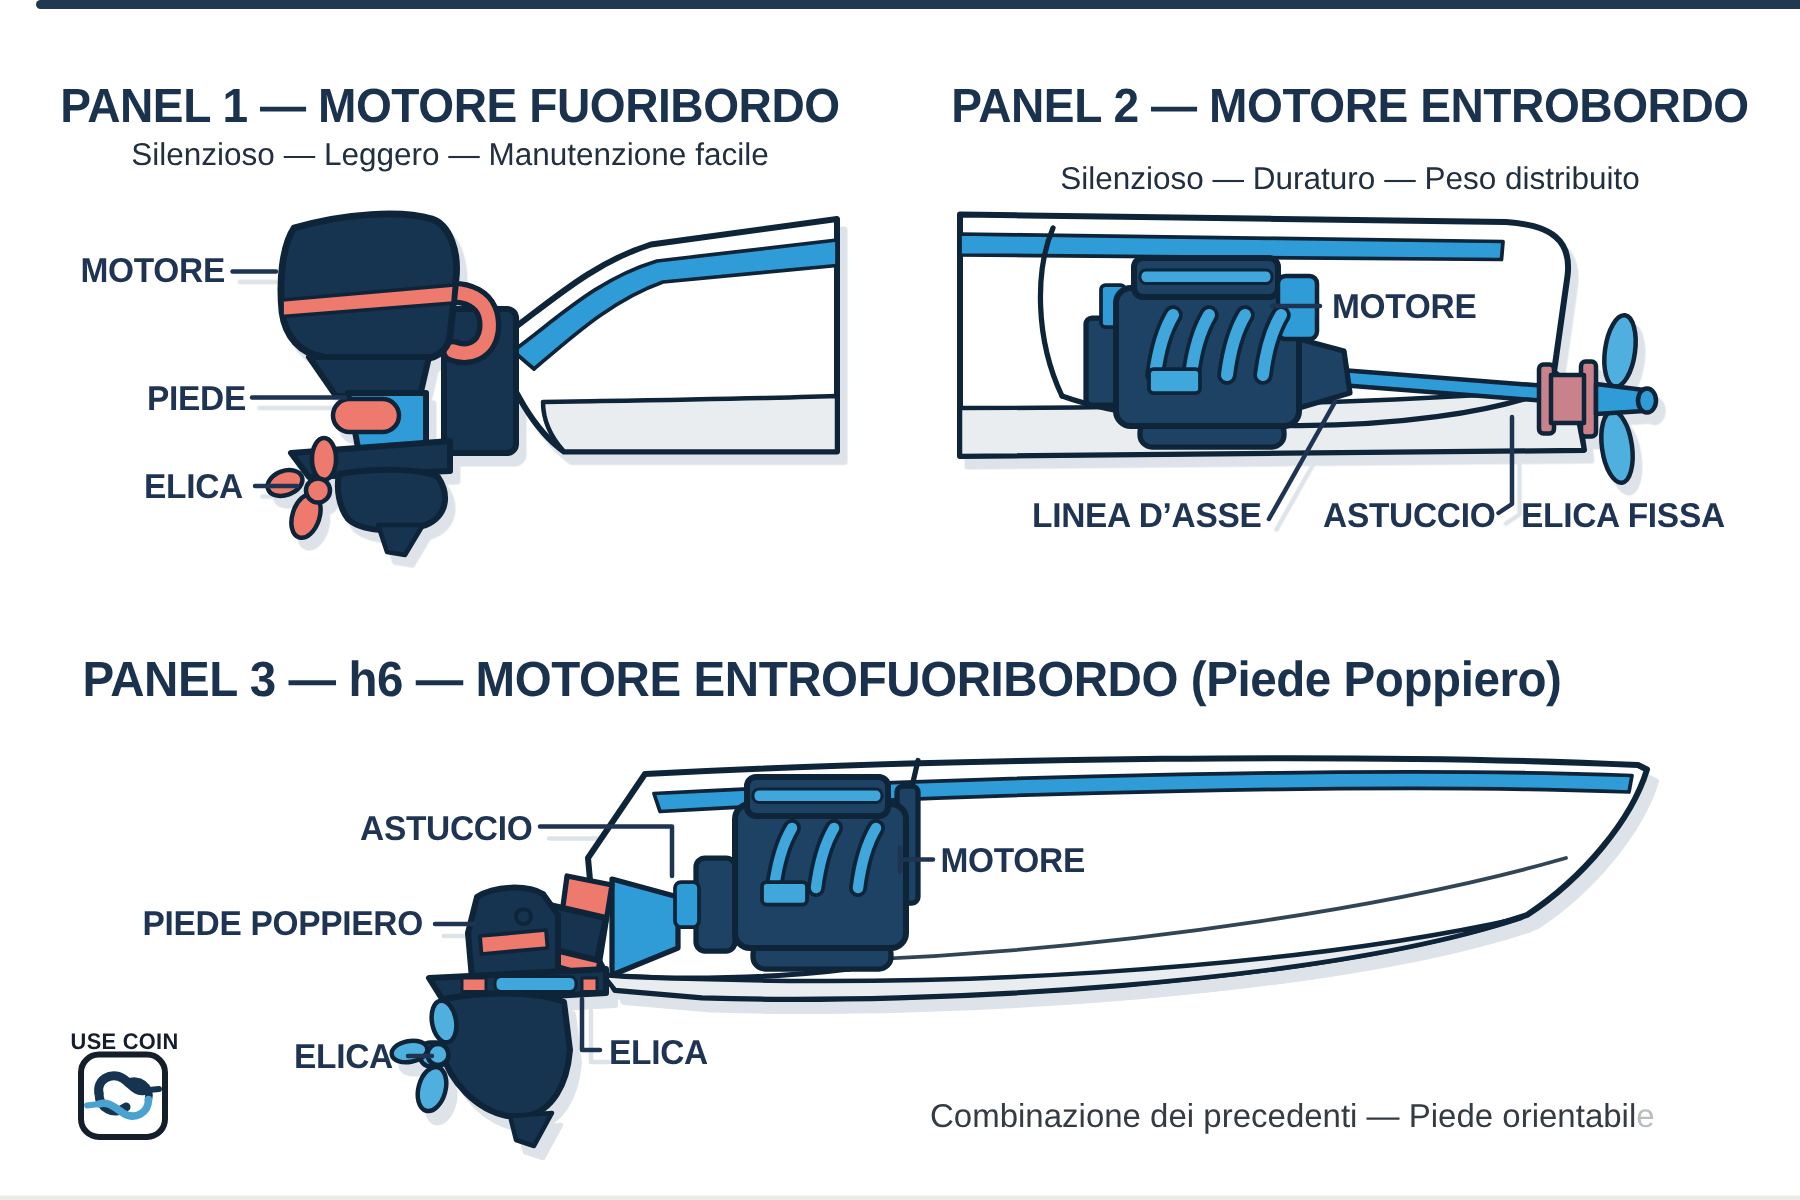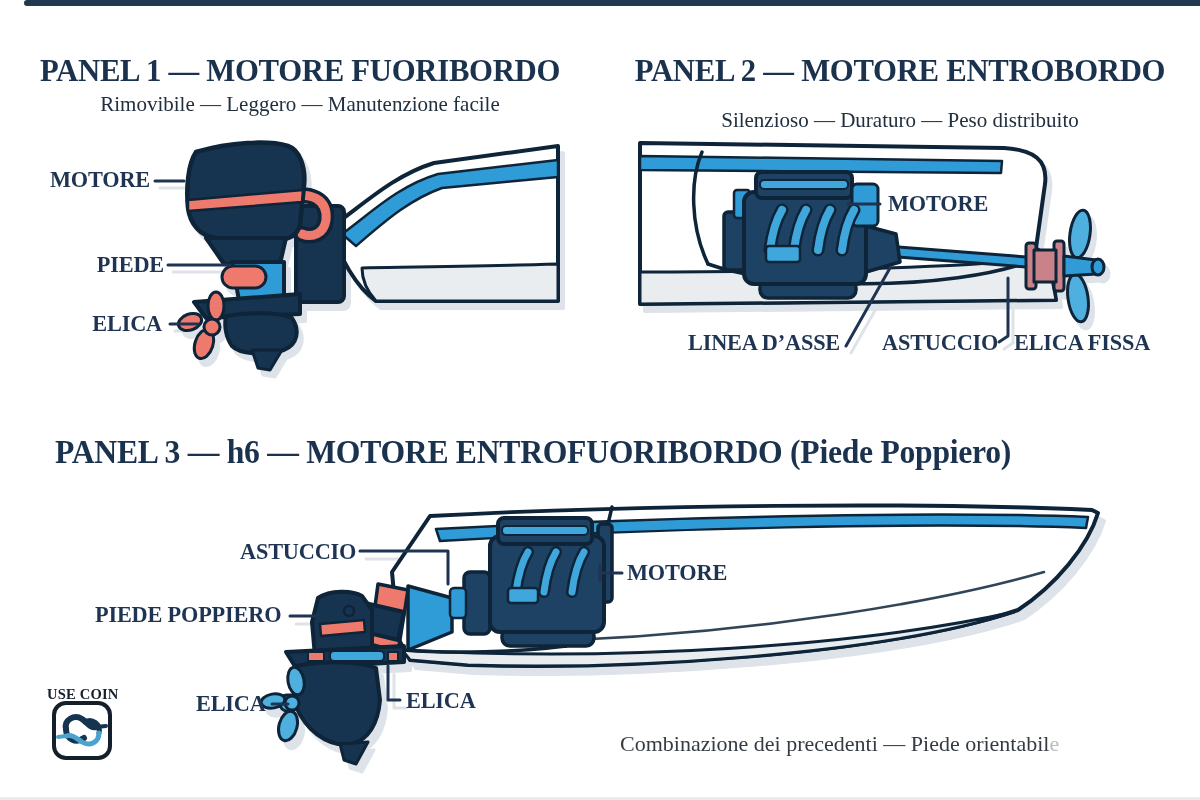--- a/index.html
+++ b/index.html
@@ -1,18 +1,18 @@
 <!DOCTYPE html>
 <html><head>
 <meta charset="utf-8">
 <style>
   html,body{margin:0;padding:0;background:#ffffff;}
   #stage{
     position:relative;width:1200px;height:800px;overflow:hidden;
-    background:#ffffff;font-family:Liberation Serif, serif;
+    background:#ffffff;font-family:Liberation Sans, sans-serif;
   }
   .top-strip{position:absolute;left:24px;top:0;width:1176px;height:6px;
     background:#22384e;border-radius:3px 0 0 3px;}
   .bottom-strip{position:absolute;left:0;top:797px;width:1200px;height:3px;background:#edebe7;}
   svg#art{position:absolute;left:0;top:0;}
   .txt{position:absolute;white-space:nowrap;color:#1e3452;}
   .panel-title{width:600px;text-align:center;font-size:32px;font-weight:700;
     color:#1b324e;transform:scaleX(.96);letter-spacing:-.3px;}
   .panel-sub{width:600px;text-align:center;font-size:21px;font-weight:400;color:#212f3f;}
   .p3-title{font-size:33px;font-weight:700;color:#1b324e;transform:scaleX(.96);
@@ -190,21 +190,21 @@
         <path d="M66,729 C66,739 76,744 84,738" stroke="#16334f" stroke-width="6"></path>
         <path d="M99,733 C101,724 92,718 85,722" stroke="#16334f" stroke-width="5"></path>
         <path d="M99,733 C99,742 90,747 82,742 C76,738 72,734 66,736" stroke="#4aa3cf" stroke-width="5"></path>
         <line x1="96" y1="727" x2="106" y2="726" stroke="#16334f" stroke-width="4"></line>
         <line x1="58" y1="737" x2="66" y2="736" stroke="#4aa3cf" stroke-width="4"></line>
       </g>
     </g>
   </svg>
 
   <div class="txt panel-title" style="left:0;top:52px">PANEL 1 — MOTORE FUORIBORDO</div>
-  <div class="txt panel-sub" style="left:0;top:92px">Rimovibile — Leggero — Manutenzione facile</div>
+  <div class="txt panel-sub" style="left:0;top:92px">Silenzioso — Leggero — Manutenzione facile</div>
   <div class="txt panel-title" style="left:600px;top:52px">PANEL 2 — MOTORE ENTROBORDO</div>
   <div class="txt panel-sub" style="left:600px;top:108px">Silenzioso — Duraturo — Peso distribuito</div>
 
   <div class="txt lbl right" style="left:40px;top:167px;width:110px">MOTORE</div>
   <div class="txt lbl right" style="left:40px;top:252px;width:124px">PIEDE</div>
   <div class="txt lbl right" style="left:40px;top:311px;width:122px">ELICA</div>
 
   <div class="txt lbl" style="left:888px;top:191px">MOTORE</div>
   <div class="txt lbl" style="left:688px;top:330px">LINEA D’ASSE</div>
   <div class="txt lbl" style="left:882px;top:330px">ASTUCCIO</div>

